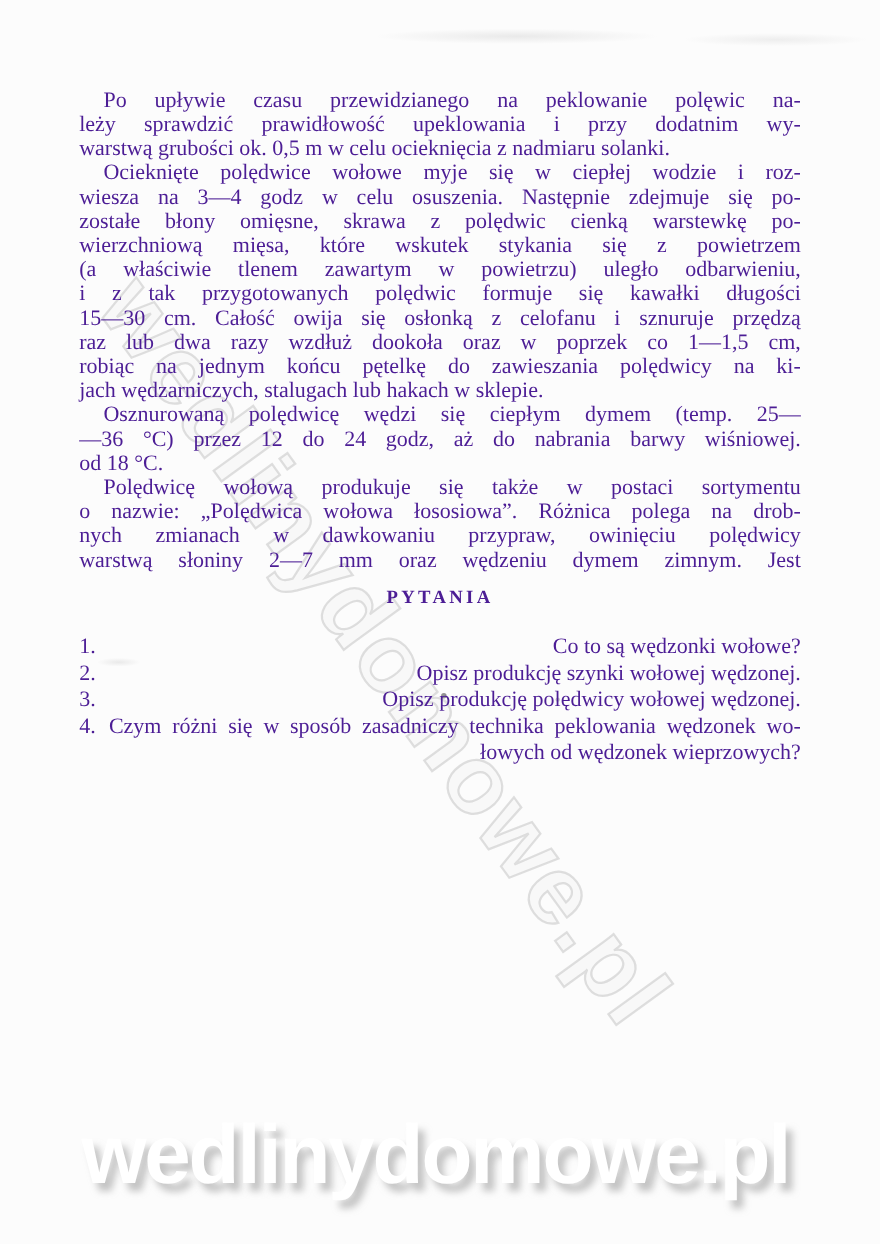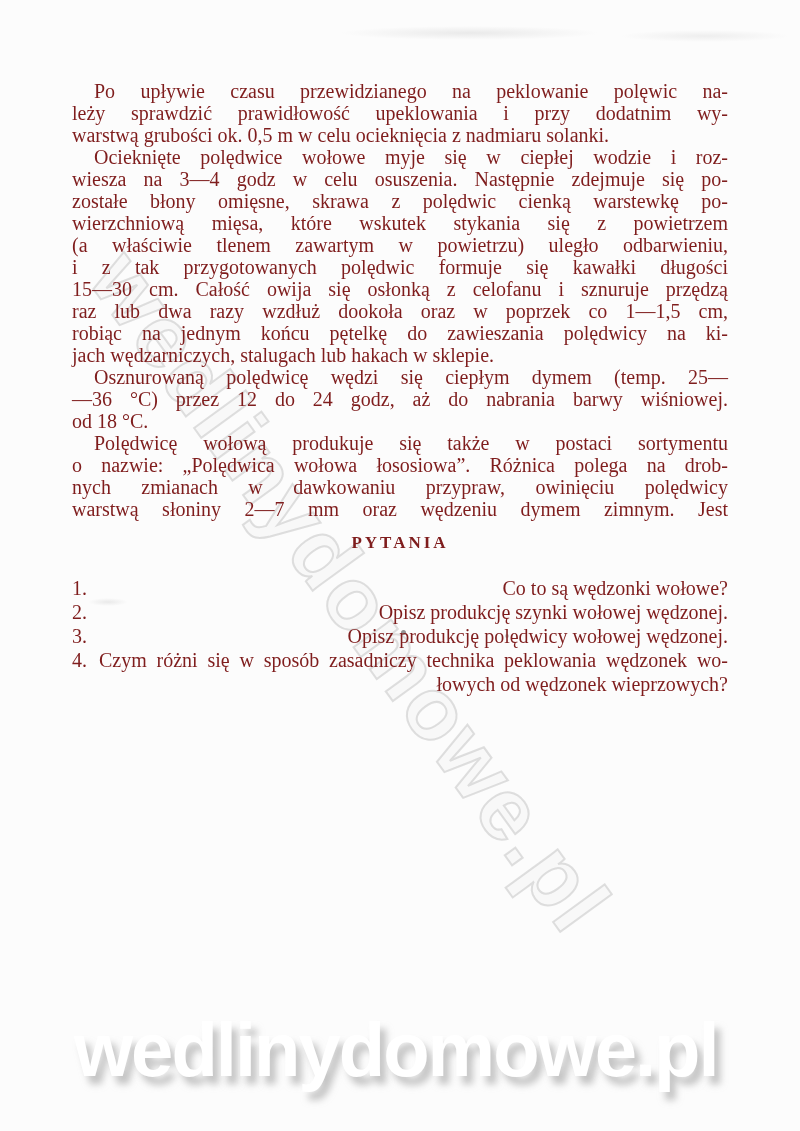--- a/index.html
+++ b/index.html
@@ -39,21 +39,21 @@
     font-family:"Liberation Sans", sans-serif;
     font-weight:bold;font-size:76px;letter-spacing:-2px;
     color:#ffffff;
     text-shadow:6px 8px 7px rgba(165,165,165,0.65);
     white-space:nowrap;
     pointer-events:none;
   }
 
   .content{
     position:absolute;left:72px;top:80px;width:656px;
-    color:#7f1d1d;
+    color:#4c1d95;
   }
   .para{margin:0;}
   .line{
     font-size:20px;line-height:22px;
     text-align:justify;text-align-last:justify;
   }
   .line.indent{text-indent:22px;}
   .line.last{text-align-last:left;}
 
   .heading{

